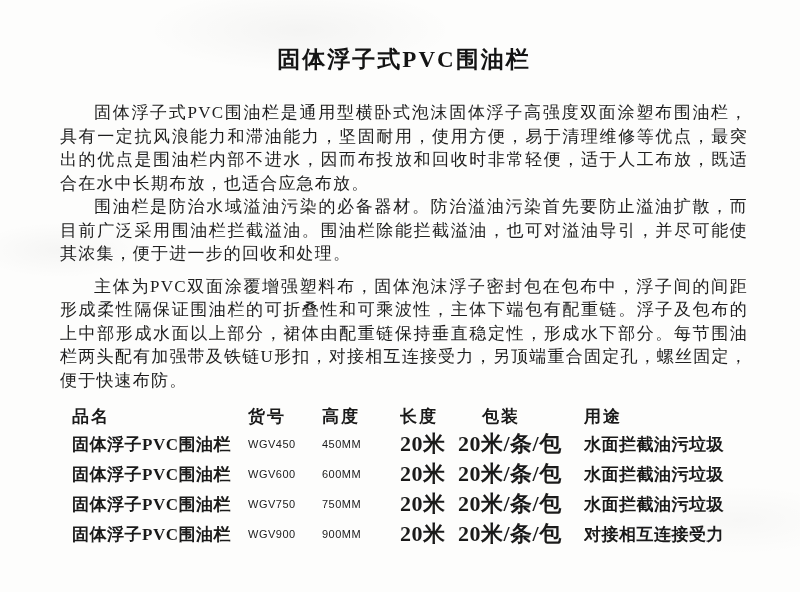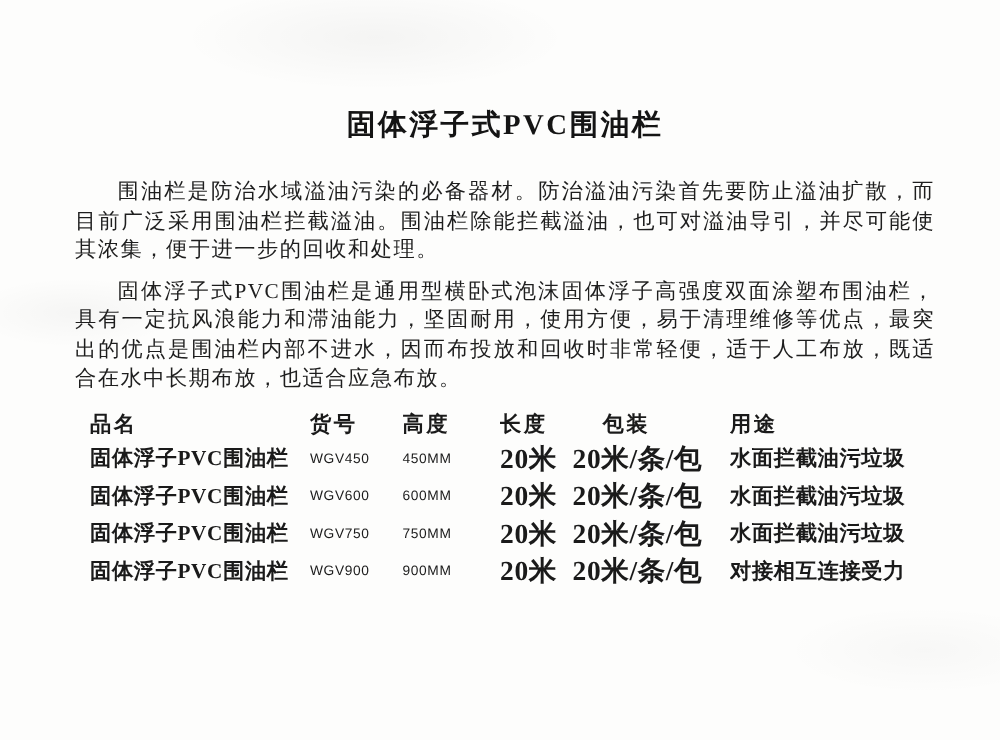--- a/index.html
+++ b/index.html
@@ -22,21 +22,20 @@
     padding: 44px 52px 0 60px;
   }
   .doc-title {
     width: 688px;
     text-align: center;
     font-size: 23px;
     font-weight: 700;
     letter-spacing: 2px;
     margin-bottom: 26px;
     color: #141414;
-    margin-top: 40px;
   }
   .body-text { width: 688px; }
   .para {
     font-size: 17px;
     line-height: 23.5px;
     letter-spacing: 1.2px;
     text-align: justify;
     text-justify: inter-ideograph;
     text-indent: 2em;
     color: #1e1e1e;
@@ -75,22 +74,23 @@
   }
 </style>
 </head>
 <body>
 
 <div class="page">
 
   <h1 class="doc-title">固体浮子式PVC围油栏</h1>
 
   <div class="body-text">
+    <p class="para">固体浮子式PVC围油栏是通用型横卧式泡沫固体浮子高强度双面涂塑布围油栏，具有一定抗风浪能力和滞油能力，坚固耐用，使用方便，易于清理维修等优点，最突出的优点是围油栏内部不进水，因而布投放和回收时非常轻便，适于人工布放，既适合在水中长期布放，也适合应急布放。</p>
     <p class="para gap-after">围油栏是防治水域溢油污染的必备器材。防治溢油污染首先要防止溢油扩散，而目前广泛采用围油栏拦截溢油。围油栏除能拦截溢油，也可对溢油导引，并尽可能使其浓集，便于进一步的回收和处理。</p>
-    <p class="para">固体浮子式PVC围油栏是通用型横卧式泡沫固体浮子高强度双面涂塑布围油栏，具有一定抗风浪能力和滞油能力，坚固耐用，使用方便，易于清理维修等优点，最突出的优点是围油栏内部不进水，因而布投放和回收时非常轻便，适于人工布放，既适合在水中长期布放，也适合应急布放。</p>
+    <p class="para">主体为PVC双面涂覆增强塑料布，固体泡沫浮子密封包在包布中，浮子间的间距形成柔性隔保证围油栏的可折叠性和可乘波性，主体下端包有配重链。浮子及包布的上中部形成水面以上部分，裙体由配重链保持垂直稳定性，形成水下部分。每节围油栏两头配有加强带及铁链U形扣，对接相互连接受力，另顶端重合固定孔，螺丝固定，便于快速布防。</p>
   </div>
 
   <table class="spec-table">
     <colgroup>
       <col style="width:176px">
         <col style="width:74px">
         <col style="width:78px">
       <col style="width:58px">
         <col style="width:126px">
         <col style="width:176px">

